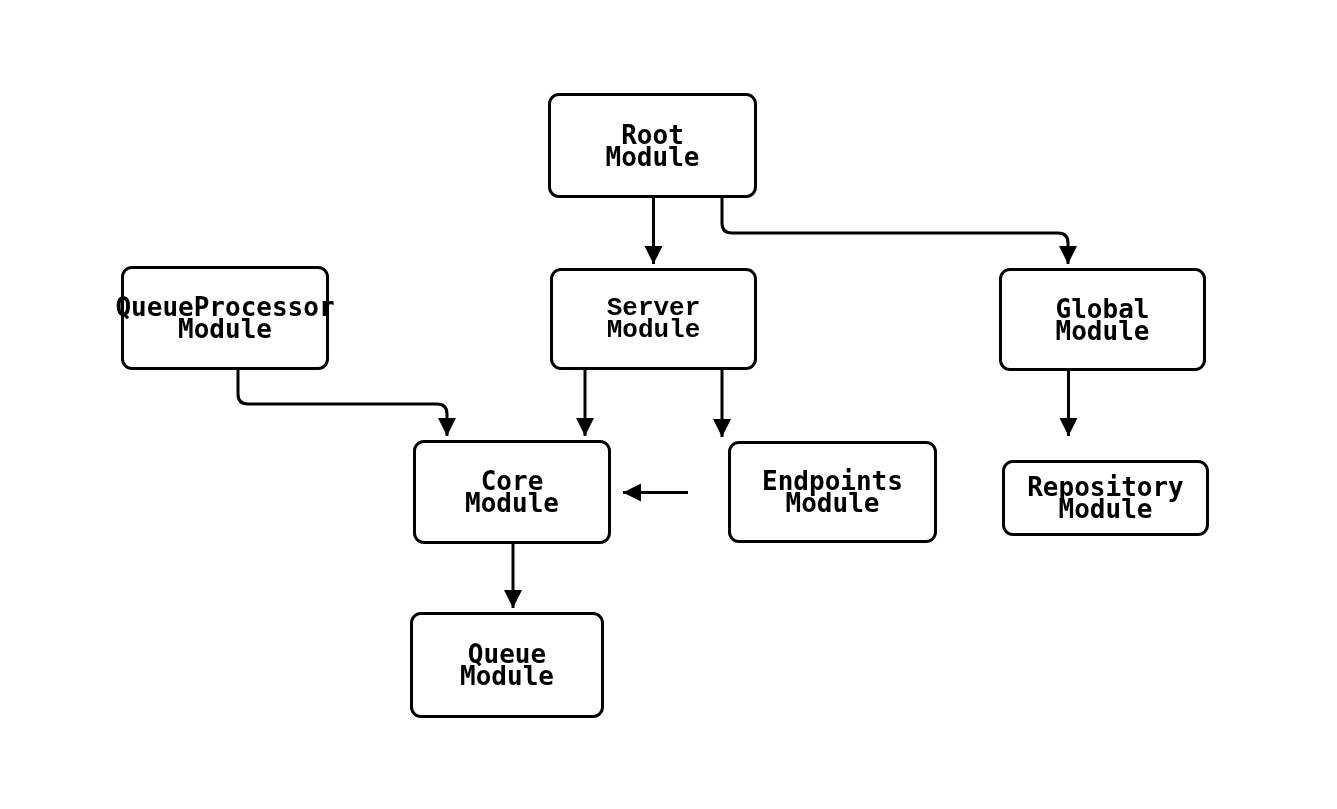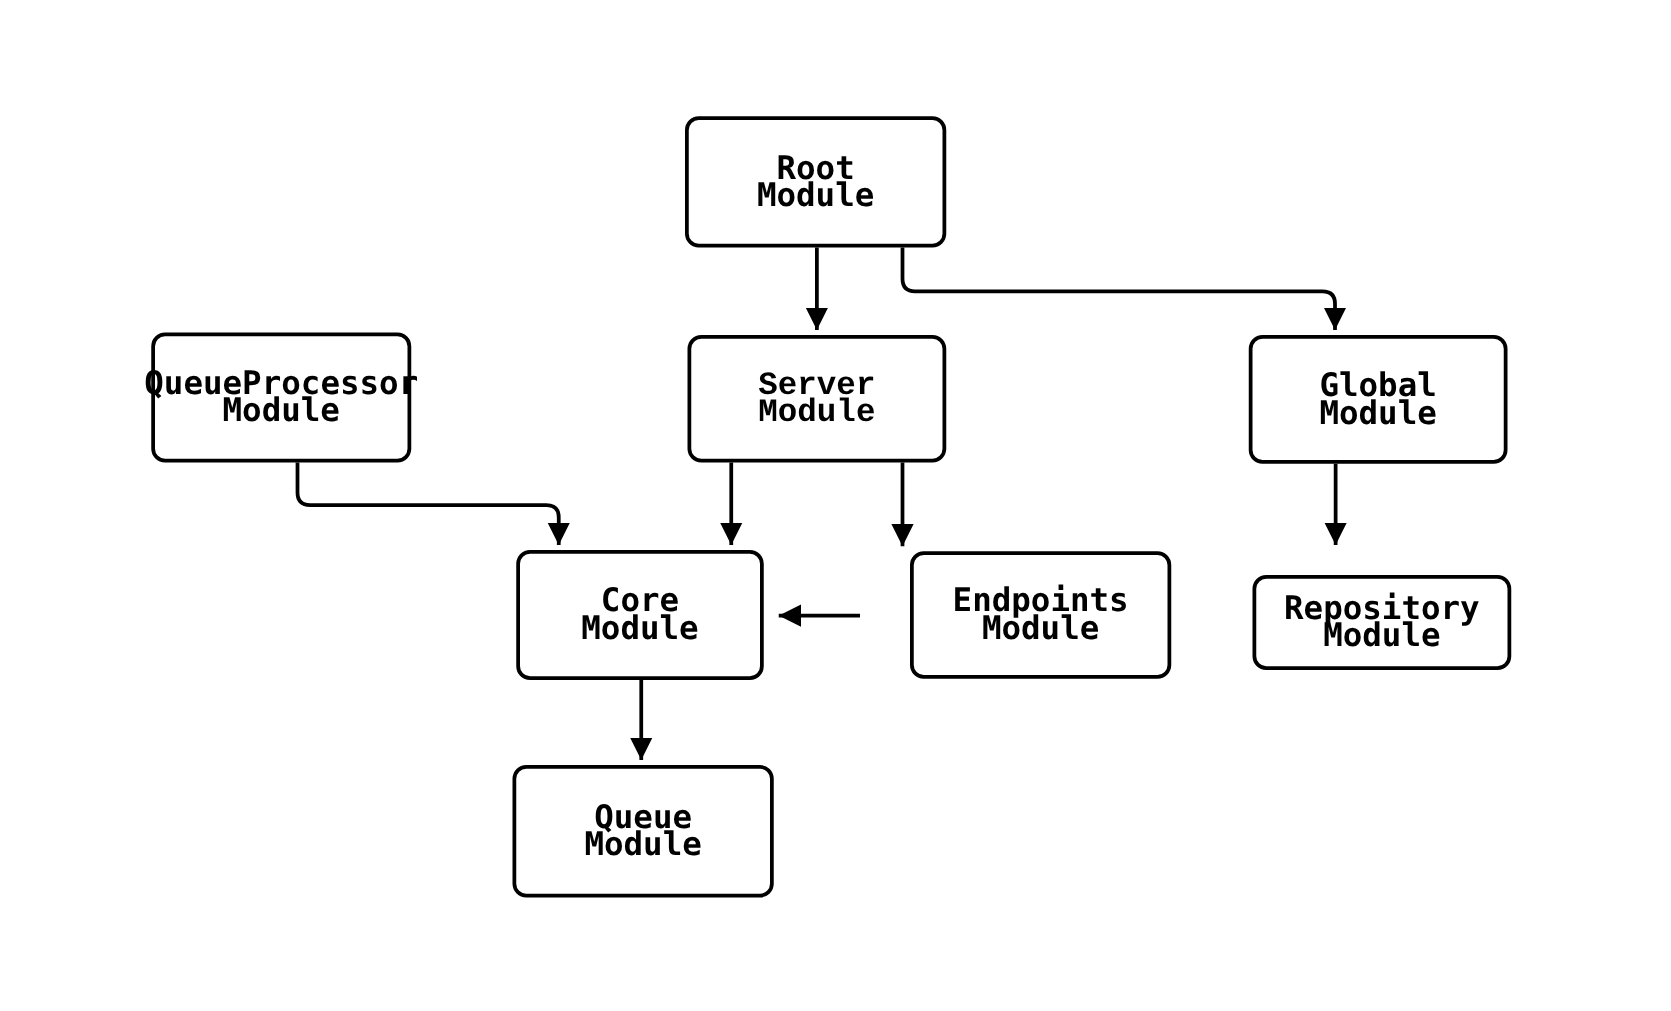--- a/index.html
+++ b/index.html
@@ -46,21 +46,21 @@
     color: #000000;
   }
   
   #n-root          { left: 548px; top:  93px; width: 209px; height: 105px; }
   #n-queueprocessor{ left: 121px; top: 266px; width: 208px; height: 104px; }
   #n-server        { left: 550px; top: 268px; width: 207px; height: 102px; font-family: Liberation Mono, monospace; }
   #n-global        { left: 999px; top: 268px; width: 207px; height: 103px; }
   #n-core          { left: 413px; top: 440px; width: 198px; height: 104px; }
   #n-endpoints     { left: 688px; top: 441px; width: 209px; height: 102px; margin-left: 40px; }
   #n-repository    { left: 1002px; top: 440px; width: 207px; height: 76px; margin-top: 20px; }
-  #n-queue         { left: 410px; top: 612px; width: 209px; height: 106px; }
+  #n-queue         { left: 410px; top: 612px; width: 194px; height: 106px; }
 </style>
 </head>
 <body>
 
 <div id="canvas">
 
   <svg id="edges-layer" viewBox="0 0 1337 809" xmlns="http://www.w3.org/2000/svg">
     <defs>
       <marker id="arrowhead" viewBox="0 0 10 10" refX="10" refY="5" markerWidth="6" markerHeight="7.5" orient="auto">
         <path d="M0,0 L10,5 L0,10 Z" fill="#000000"></path>

